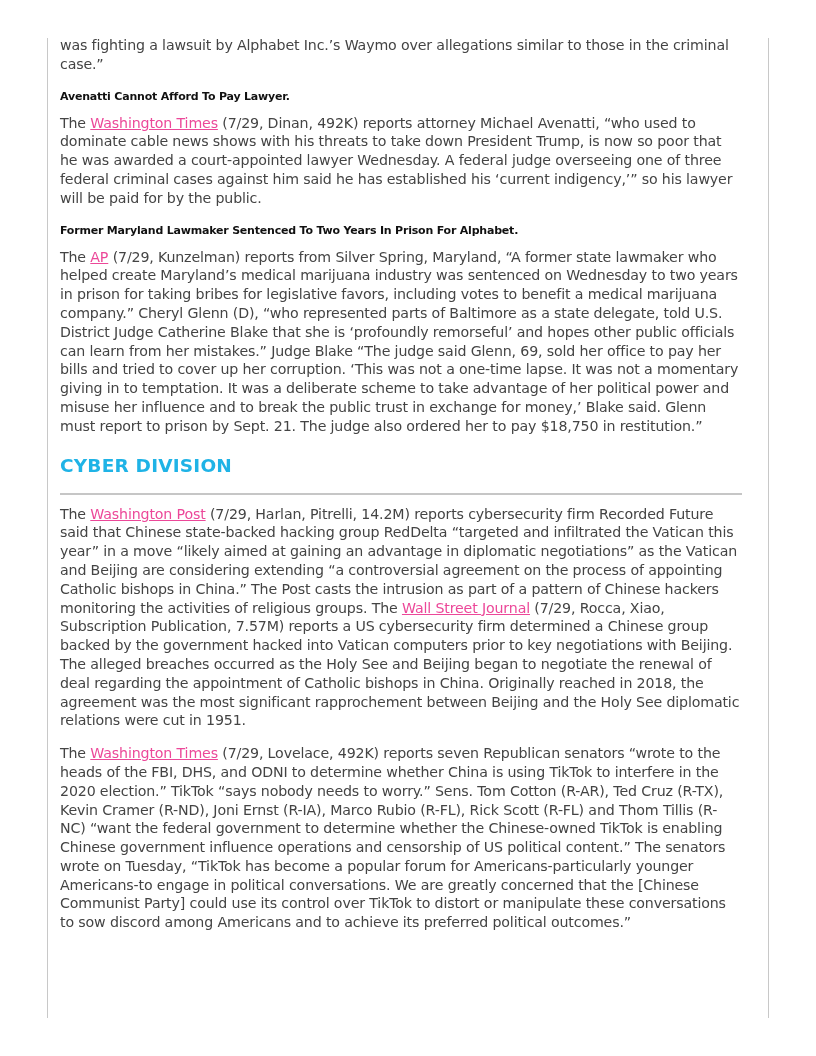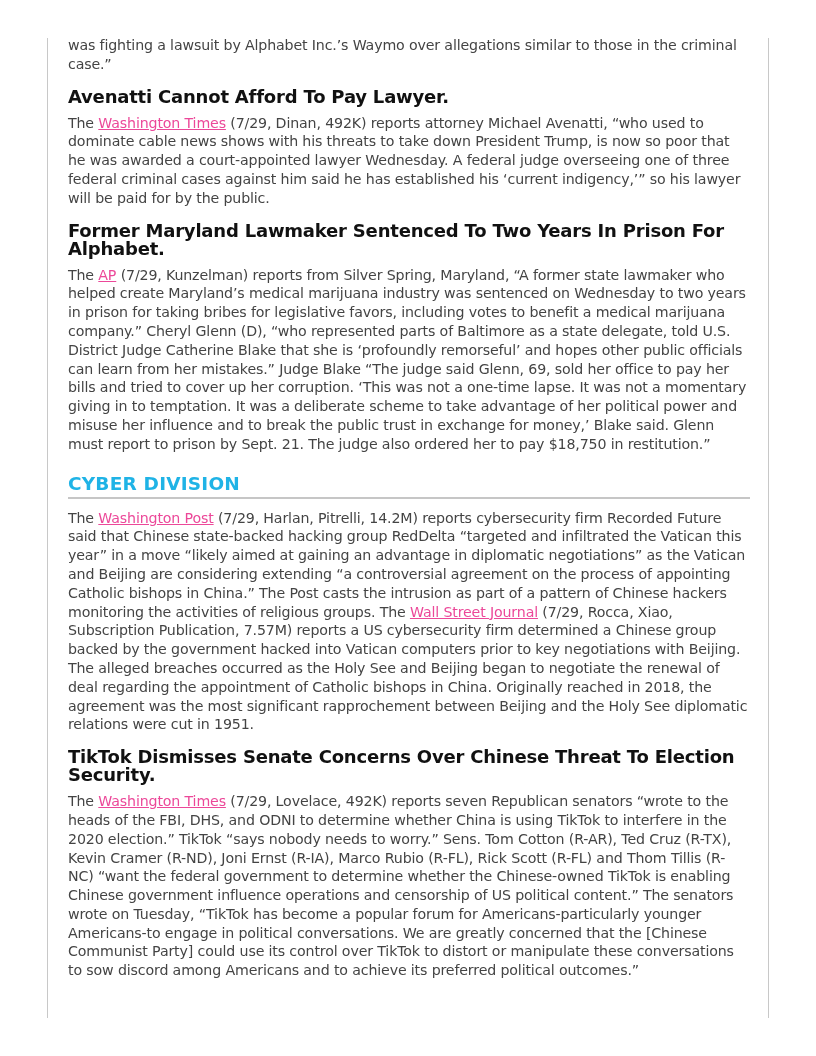--- a/index.html
+++ b/index.html
@@ -3,34 +3,34 @@
 <meta charset="utf-8">
 <style>
   html, body { margin: 0; padding: 0; background: #ffffff; }
   body { width: 816px; height: 1056px; position: relative; overflow: hidden; }
   .frame {
     position: absolute; left: 47px; top: 38px; width: 720px; height: 980px;
     border-left: 1px solid #c8c8c8; border-right: 1px solid #c8c8c8;
     box-sizing: content-box;
   }
   .content {
-    position: absolute; left: 68px; top: 36px; width: 682px;
+    position: absolute; left: 60px; top: 36px; width: 682px;
     font-family: "DejaVu Sans", sans-serif; font-size: 14.2px; line-height: 18.8px;
     color: #444444;
     letter-spacing: -0.15px;
   }
   p { margin: 0; }
   .para { margin-bottom: 14px; }
   h3.headline {
-    font-family: "DejaVu Sans", sans-serif; font-size: 18px; font-weight: bold;
+    font-family: "DejaVu Sans", sans-serif; font-size: 11px; font-weight: bold;
     color: #111111; margin: 0 0 8px 0; line-height: 18px; letter-spacing: -0.2px;
   }
   h2.section {
     font-family: "DejaVu Sans", sans-serif; font-size: 18.5px; font-weight: bold;
-    color: #1fb3e6; margin: 18px 0 10px 0; padding-bottom: 1px;
+    color: #1fb3e6; margin: 18px 0 10px 0; padding-bottom: 15px;
     border-bottom: 2px solid #c6c6c6; line-height: 24px; letter-spacing: 0.2px;
   }
   a { color: #ec4899; text-decoration: underline; }
 </style>
 </head>
 <body>
 
 <div class="frame"></div>
 
 <div class="content">
@@ -47,17 +47,16 @@
     <p class="para"><span>The </span><a href="#">AP</a><span> (7/29, Kunzelman) reports from Silver Spring, Maryland, “A former state lawmaker who helped create Maryland’s medical marijuana industry was sentenced on Wednesday to two years in prison for taking bribes for legislative favors, including votes to benefit a medical marijuana company.” Cheryl Glenn (D), “who represented parts of Baltimore as a state delegate, told U.S. District Judge Catherine Blake that she is ‘profoundly remorseful’ and hopes other public officials can learn from her mistakes.” Judge Blake “The judge said Glenn, 69, sold her office to pay her bills and tried to cover up her corruption. ‘This was not a one-time lapse. It was not a momentary giving in to temptation. It was a deliberate scheme to take advantage of her political power and misuse her influence and to break the public trust in exchange for money,’ Blake said. Glenn must report to prison by Sept. 21. The judge also ordered her to pay $18,750 in restitution.”</span></p>
   </div>
 
   <h2 class="section">CYBER DIVISION</h2>
 
   <div>
     <p class="para"><span>The </span><a href="#">Washington Post</a><span> (7/29, Harlan, Pitrelli, 14.2M) reports cybersecurity firm Recorded Future said that Chinese state-backed hacking group RedDelta “targeted and infiltrated the Vatican this year” in a move “likely aimed at gaining an advantage in diplomatic negotiations” as the Vatican and Beijing are considering extending “a controversial agreement on the process of appointing Catholic bishops in China.” The Post casts the intrusion as part of a pattern of Chinese hackers monitoring the activities of religious groups. The </span><a href="#">Wall Street Journal</a><span> (7/29, Rocca, Xiao, Subscription Publication, 7.57M) reports a US cybersecurity firm determined a Chinese group backed by the government hacked into Vatican computers prior to key negotiations with Beijing. The alleged breaches occurred as the Holy See and Beijing began to negotiate the renewal of deal regarding the appointment of Catholic bishops in China. Originally reached in 2018, the agreement was the most significant rapprochement between Beijing and the Holy See diplomatic relations were cut in 1951.</span></p>
   </div>
 
   <div>
-    <h3 class="headline">TikTok Dismisses Senate Concerns Over Chinese Threat To Election Security.</h3>
     <p class="para"><span>The </span><a href="#">Washington Times</a><span> (7/29, Lovelace, 492K) reports seven Republican senators “wrote to the heads of the FBI, DHS, and ODNI to determine whether China is using TikTok to interfere in the 2020 election.” TikTok “says nobody needs to worry.” Sens. Tom Cotton (R-AR), Ted Cruz (R-TX), Kevin Cramer (R-ND), Joni Ernst (R-IA), Marco Rubio (R-FL), Rick Scott (R-FL) and Thom Tillis (R-NC) “want the federal government to determine whether the Chinese-owned TikTok is enabling Chinese government influence operations and censorship of US political content.” The senators wrote on Tuesday, “TikTok has become a popular forum for Americans-particularly younger Americans-to engage in political conversations. We are greatly concerned that the [Chinese Communist Party] could use its control over TikTok to distort or manipulate these conversations to sow discord among Americans and to achieve its preferred political outcomes.”</span></p>
   </div>
 
 </div>
 
 </body></html>

